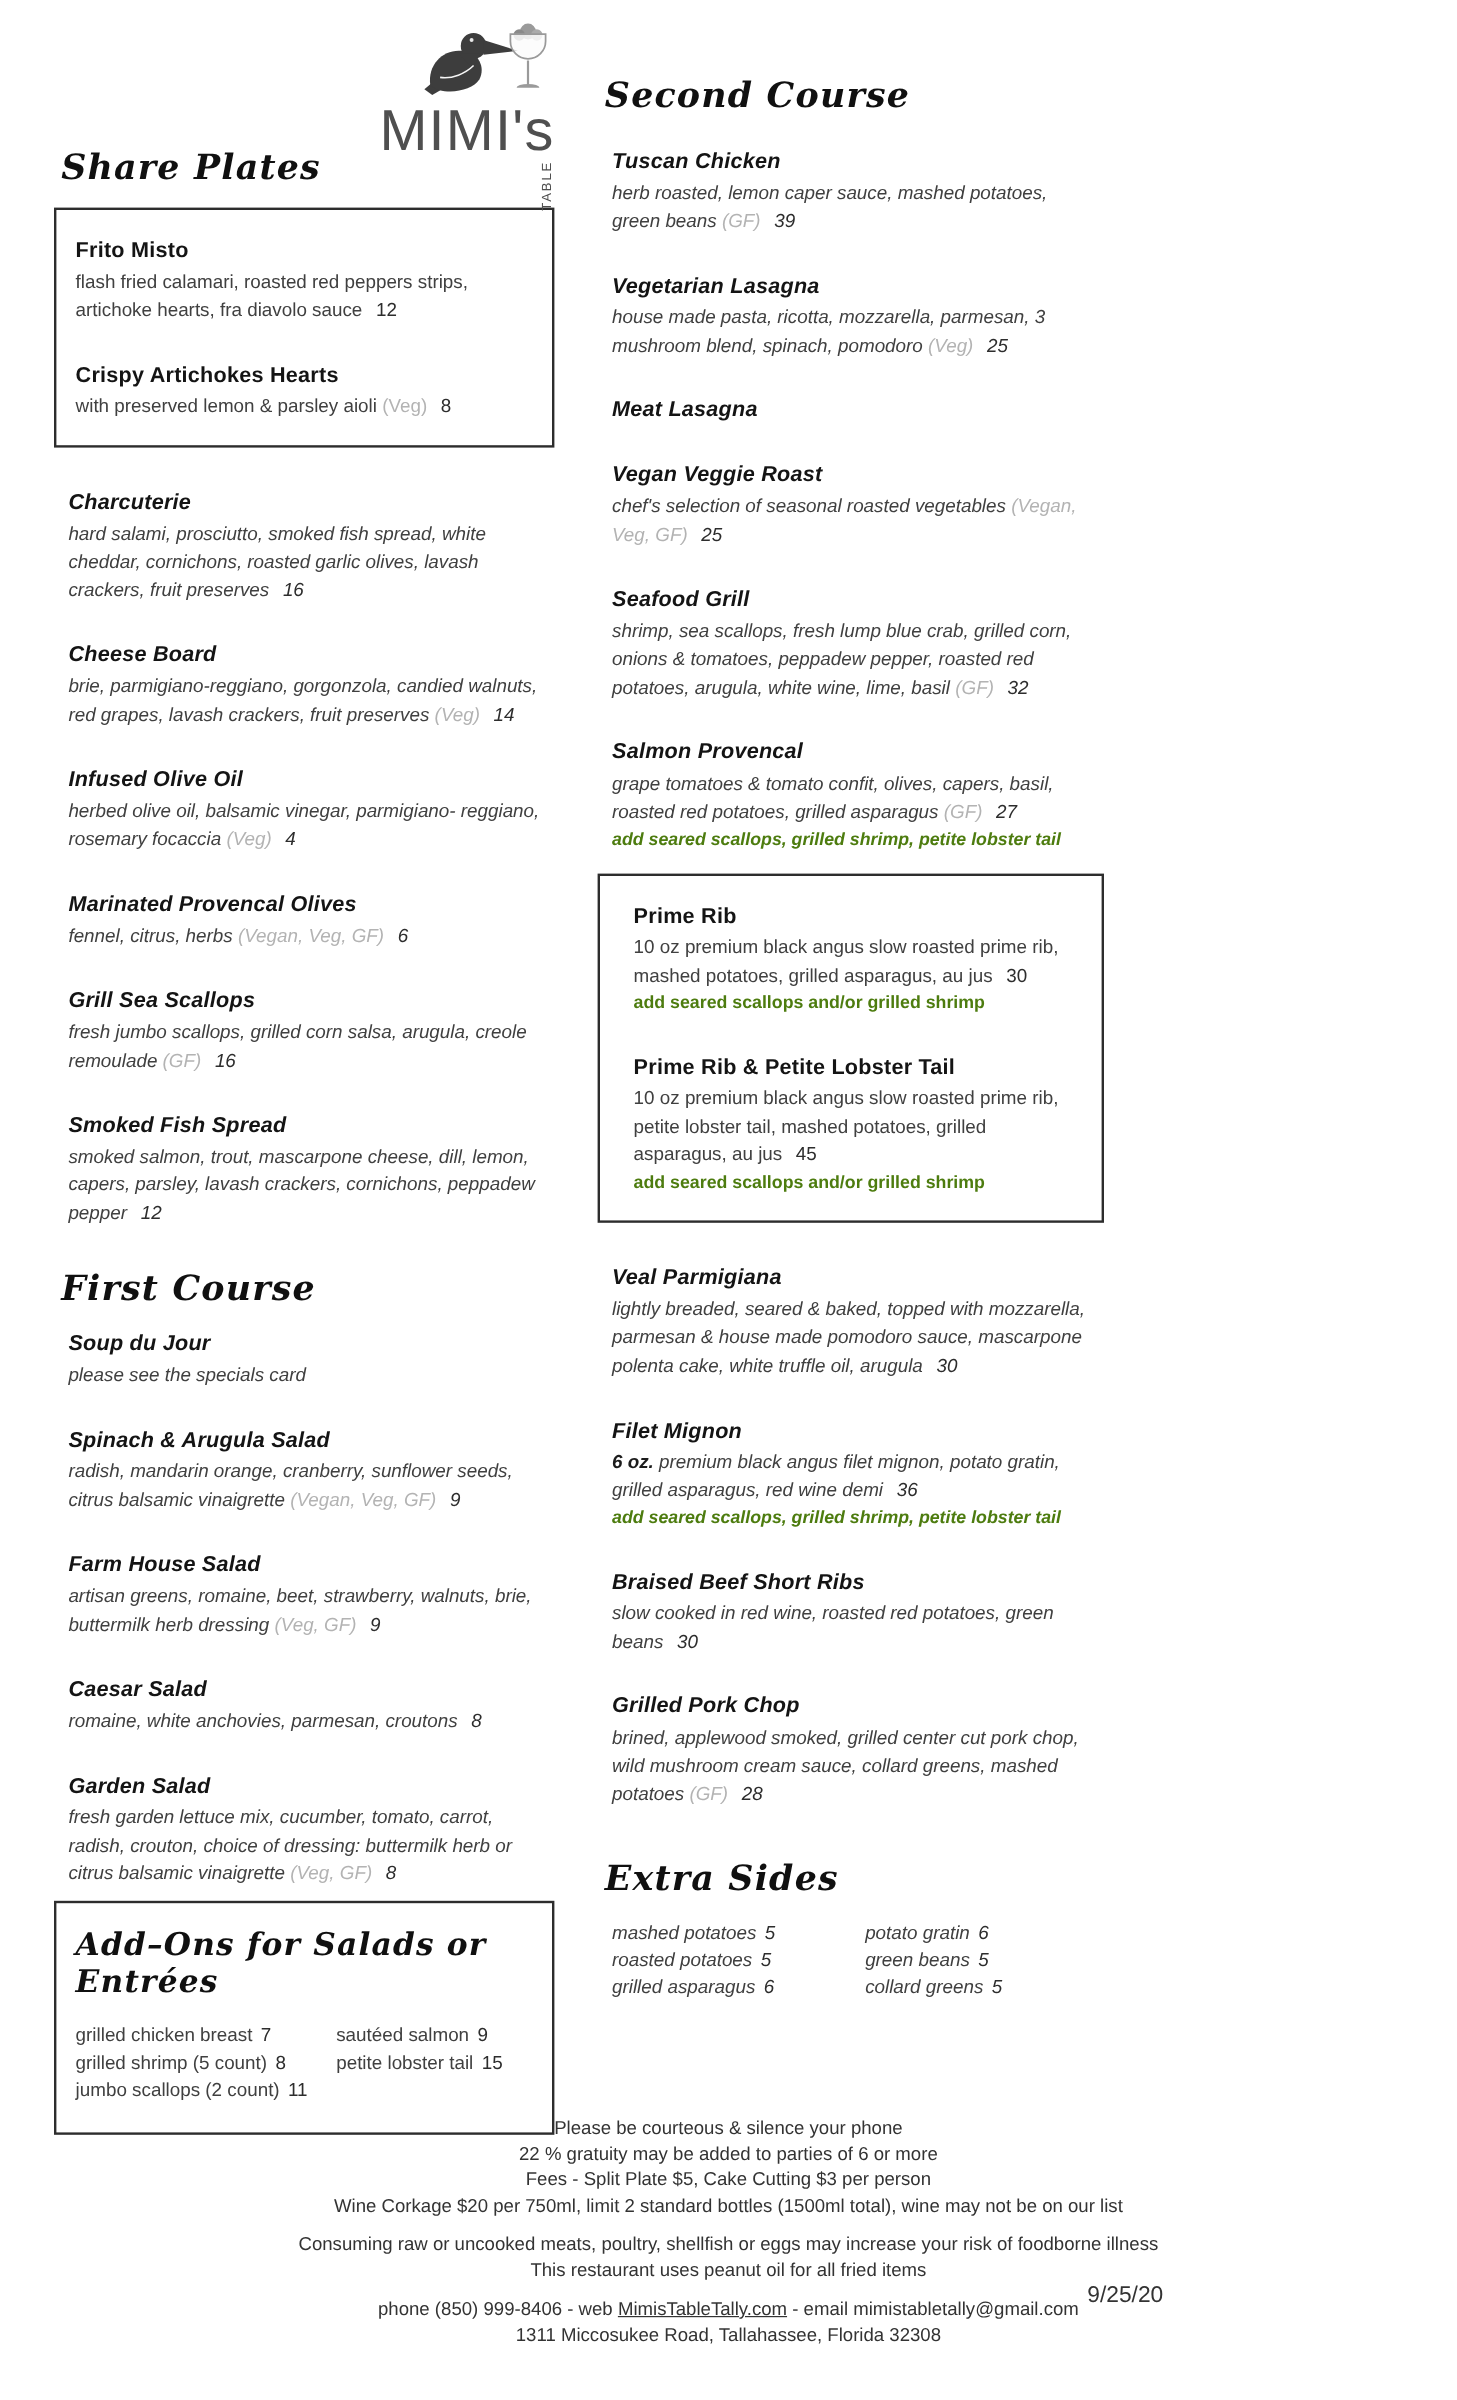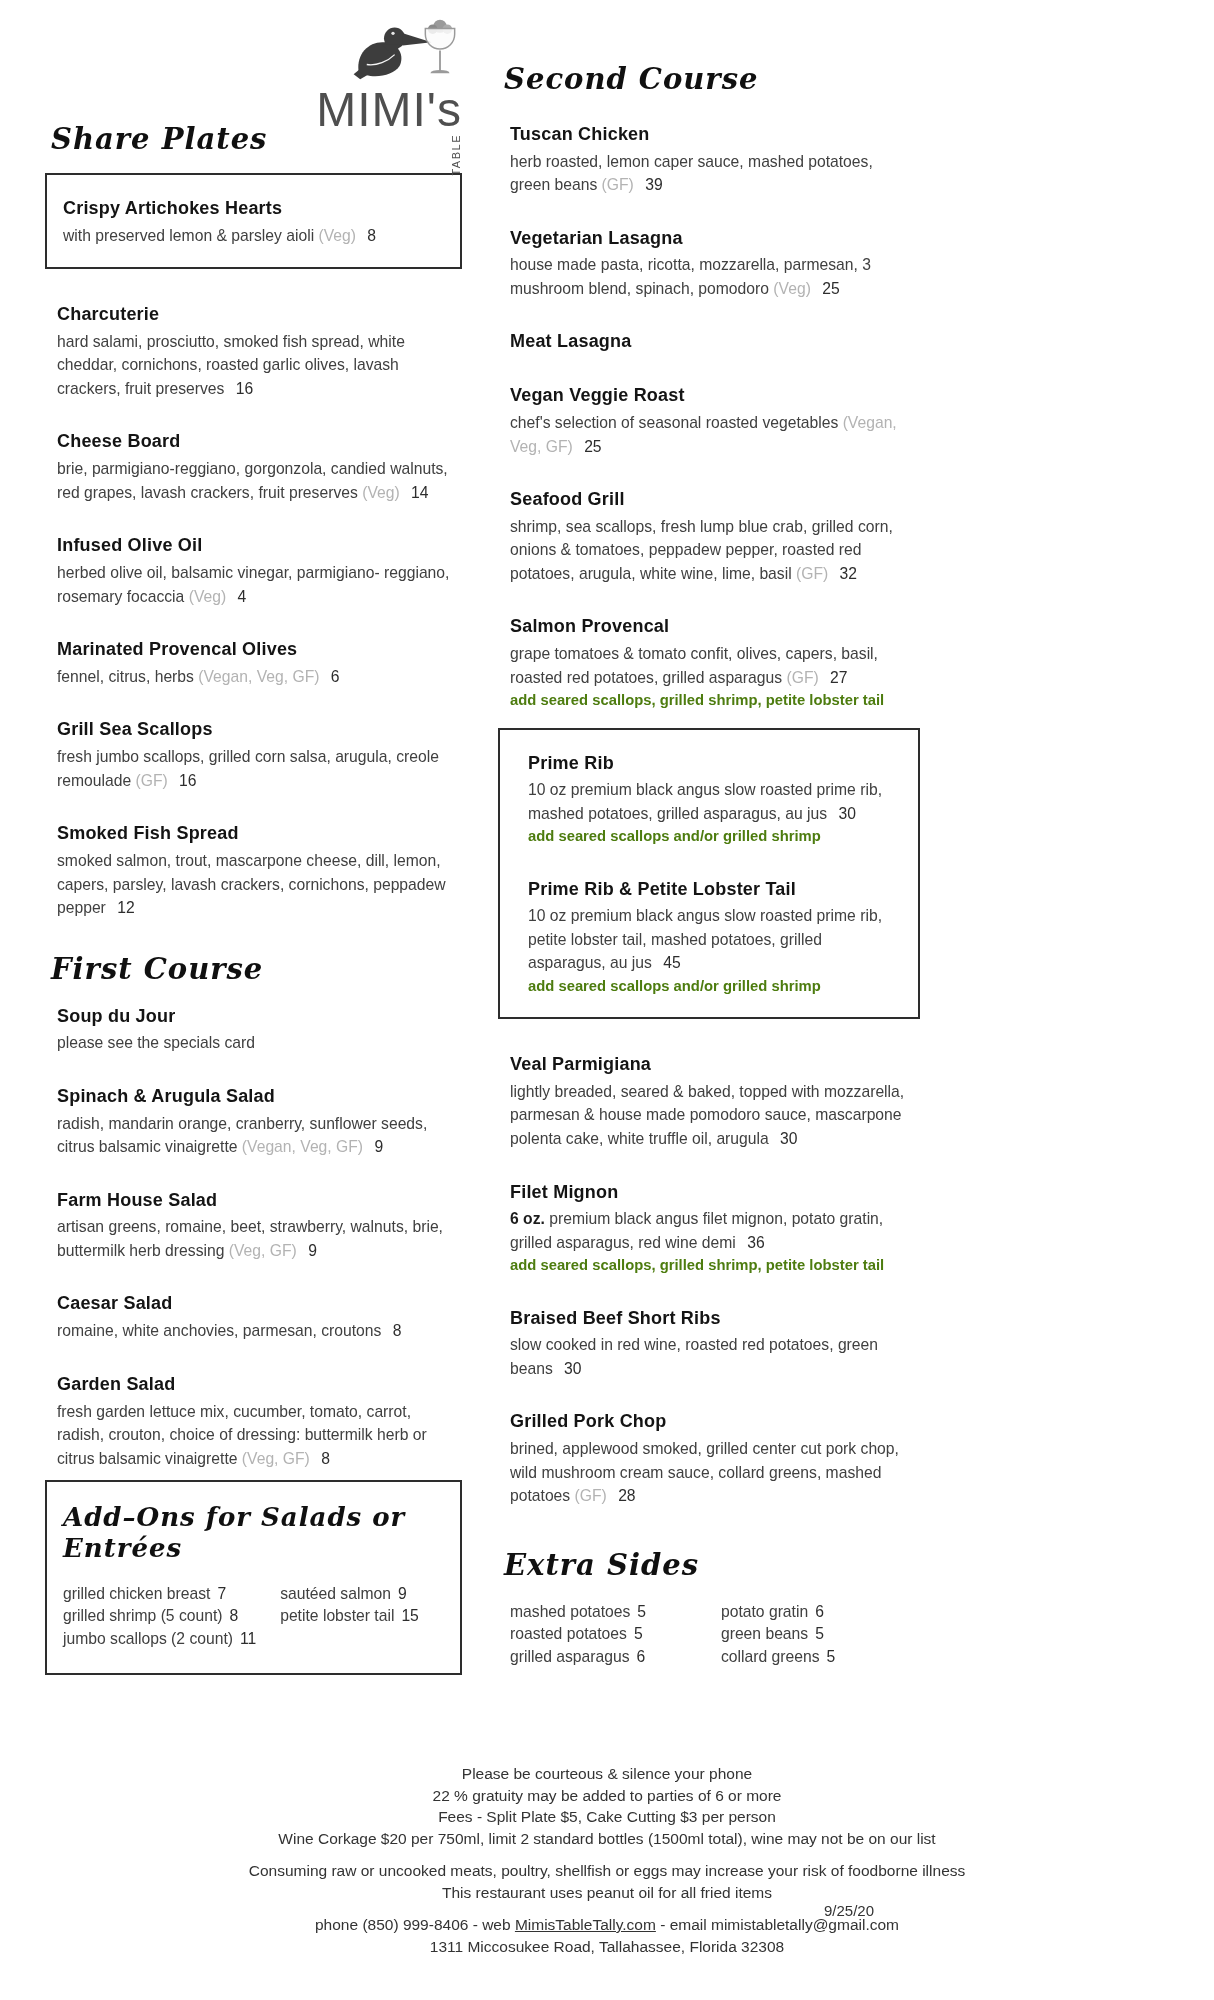--- a/index.html
+++ b/index.html
@@ -4,21 +4,21 @@
 <style>
   * { margin:0; padding:0; box-sizing:border-box; }
   html,body { background:#ffffff; }
   body {
     width:1214px; height:2000px; position:relative; overflow:hidden;
     font-family:"Liberation Sans", sans-serif; color:#3f3f3f;
   }
   .columns { display:flex; padding:20px 0 0 45px; height:1720px; align-items:flex-start; }
   .col-left  { width:417px; flex:none; }
   .col-right { width:422px; flex:none; margin-left:36px; }
-  .pad { padding:0 12px; }
+  .pad { padding:0 12px;font-style:italic; }
 
   
   .logo { display:flex; align-items:flex-end; height:72px; margin-left:110px;flex-direction:column; }
   .logo-art { display:flex; align-items:center; }
   .glass { margin-left:-16px; margin-top:-8px; }
   .brand { font-size:48px; color:#4f4f4f; letter-spacing:1px; margin-left:4px; line-height:1; }
   .brand-sub { writing-mode:vertical-rl; transform:rotate(180deg); font-size:11px; letter-spacing:1.5px; color:#4f4f4f; margin-left:3px; line-height:1; }
 
   
   .script {
@@ -54,21 +54,21 @@
   .two-col .list-b { width:43%; flex:none; }
   .sides .list-a { width:53%; }
   .sides .list-b { width:47%; }
   .side-row { font-size:15.7px; line-height:1.46; color:#404040; }
 
   
   .footer { padding-top:43px; text-align:center; color:#333333; }
   .fline { font-size:15.5px; line-height:21.5px; }
   .fgap { height:11px; }
   .link { text-decoration:underline; cursor:pointer; }
-  .date { position:absolute; left:824px; top:1902px; font-size:15px; color:#333333; }
+  .date { position:absolute; left:906px; top:1902px; font-size:19px; color:#333333; }
 </style>
 </head>
 <body>
 
 <div class="columns">
 
   <div class="col-left">
 
     <div class="logo">
       <div class="logo-art">
@@ -92,20 +92,30 @@
       </div>
       <div class="brand">MIMI's</div>
       <div class="brand-sub">TABLE</div>
     </div>
 
     <h2 class="script share-title">Share Plates</h2>
 
     <div class="boxed share-box">
       <div>
           <div class="menu-item">
+          <div class="item-name">Frito Misto</div>
+          <div class="item-desc">
+            
+            <span>flash fried calamari, roasted red peppers strips, artichoke hearts, fra diavolo sauce</span>
+            
+            <span class="price">12</span>
+          </div>
+
+        </div>
+          <div class="menu-item">
           <div class="item-name">Crispy Artichokes Hearts</div>
           <div class="item-desc">
             
             <span>with preserved lemon &amp; parsley aioli</span>
             <span class="tag">(Veg)</span>
             <span class="price">8</span>
           </div>
 
         </div>
         </div>

